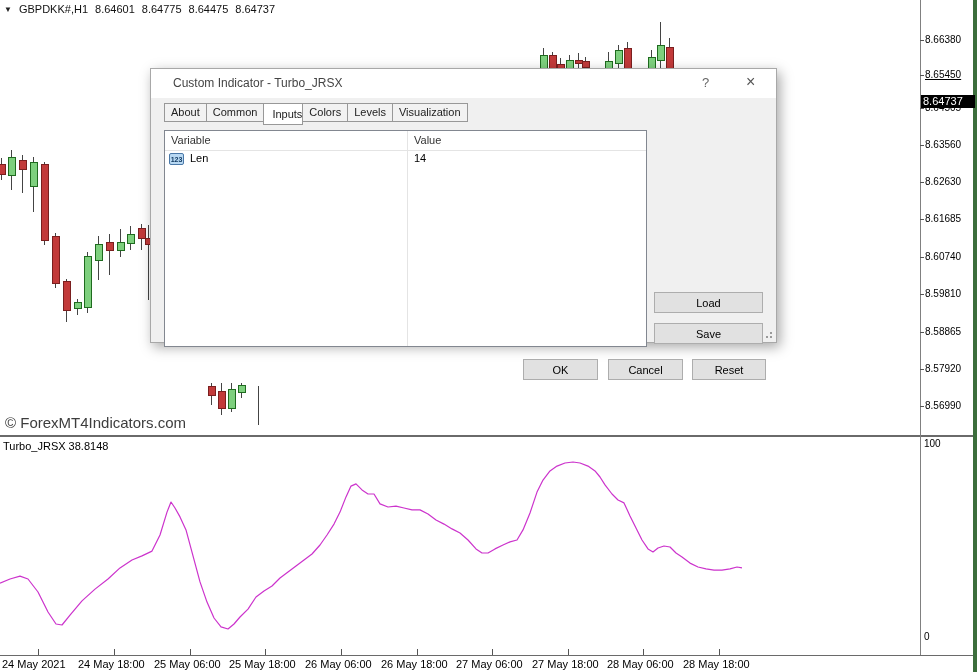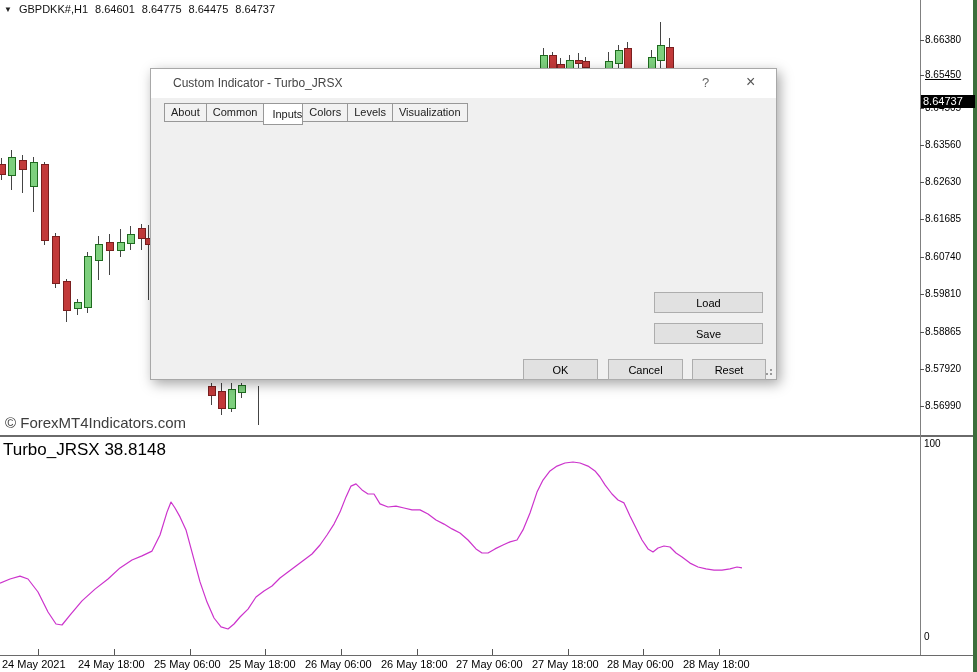--- a/index.html
+++ b/index.html
@@ -12,25 +12,25 @@
   .watermark{position:absolute;left:5px;top:414px;font-size:15px;color:#3d3d3d;}
   .sep-main{position:absolute;left:0;top:435px;width:977px;height:2px;background:#6a6a6a;}
   .sep-bottom{position:absolute;left:0;top:655px;width:977px;height:1px;background:#6a6a6a;}
   .axis-v{position:absolute;left:920px;top:0;width:1px;height:655px;background:#808080;}
   .plabel{position:absolute;left:925px;width:50px;font-size:10px;color:#000;white-space:nowrap;}
   .ptick{position:absolute;left:920px;width:4px;height:1px;background:#555;}
   .tlabel{position:absolute;top:658px;font-size:11px;color:#000;white-space:nowrap;}
   .ttick{position:absolute;top:649px;width:1px;height:6px;background:#555;}
   .price-tag{position:absolute;left:921px;top:95px;width:52px;height:13px;background:#000;color:#fff;
              font-size:11px;line-height:13px;padding-left:2px;}
-  .ind-label{position:absolute;left:3px;top:440px;font-size:17px;color:#000;}
+  .ind-label{position:absolute;left:3px;top:440px;font-size:11px;color:#000;}
   .right-strip{position:absolute;left:973px;top:0;width:4px;height:672px;background:#3c6e3c;}
   svg{position:absolute;}
   
-  .dialog{position:absolute;left:150px;top:68px;width:627px;height:312px;background:#f0f0f0;
+  .dialog{position:absolute;left:150px;top:68px;width:627px;height:275px;background:#f0f0f0;
           border:1px solid #a8a8a8;box-shadow:3px 4px 12px rgba(0,0,0,0.35);box-sizing:border-box;}
   .titlebar{position:absolute;left:0;top:0;width:100%;height:29px;background:#ffffff;}
   .dlg-title{position:absolute;left:22px;top:7px;font-size:12px;color:#444;}
   .dlg-help{position:absolute;left:551px;top:6px;font-size:13px;color:#666;cursor:default;}
   .dlg-close{position:absolute;left:595px;top:4px;font-size:16px;color:#555;cursor:default;}
   .tabs{position:absolute;left:13px;top:34px;display:flex;align-items:flex-start;}
   .tab{font-size:11px;padding:2px 6px 3px 6px;border:1px solid #989898;background:#f2f2f2;
        color:#222;margin-left:-1px;position:relative;}
   .tab:first-child{margin-left:0;}
   .tab.active{background:#fff;padding:4px 0 4px 8px;z-index:3;}
@@ -204,20 +204,33 @@
 
     <div class="tabs" id="dlg-tabs">
         <div class="tab">About</div>
         <div class="tab">Common</div>
         <div class="tab active">Inputs</div>
         <div class="tab">Colors</div>
         <div class="tab">Levels</div>
         <div class="tab">Visualization</div>
       </div>
 
+    <div class="inputs-table">
+      <span class="th-cell" style="left:6px;">Variable</span>
+      <span class="th-cell" style="left:249px;">Value</span>
+      <div class="th-line"></div>
+      <div class="col-div"></div>
+      <div id="table-rows">
+          <div class="trow">
+            <span class="icon-123">123</span>
+            <span class="var-name">Len</span>
+            <span class="var-value">14</span>
+          </div>
+        </div>
+    </div>
 
     <button class="btn" style="left:503px;top:223px;width:109px;">Load</button>
     <button class="btn" style="left:503px;top:254px;width:109px;">Save</button>
     <button class="btn" style="left:372px;top:290px;width:75px;">OK</button>
     <button class="btn" style="left:457px;top:290px;width:75px;text-align:center;">Cancel</button>
     <button class="btn" style="left:541px;top:290px;width:74px;">Reset</button>
 
     <div class="grip">
       <i style="left:6px;top:6px;"></i>
         <i style="left:6px;top:2px;"></i>

